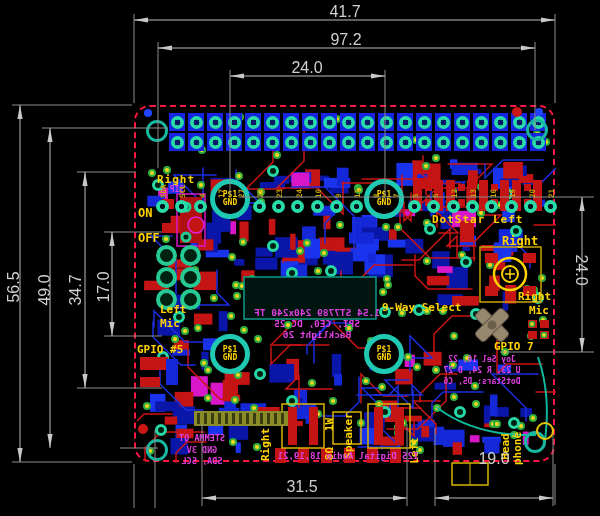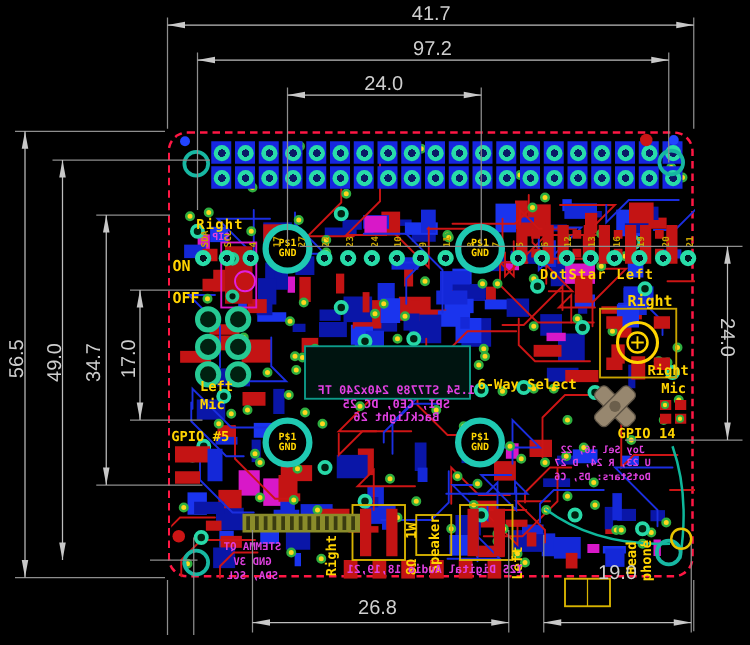--- a/index.html
+++ b/index.html
@@ -96,21 +96,21 @@
       <circle cx="539" cy="112" r="4" fill="#2244ff"></circle>
       <circle cx="143" cy="429" r="5" fill="#cc1515"></circle>
       <rect x="452" y="463" width="36" height="22" fill="#000" stroke="#d8b400" stroke-width="1.5"></rect>
       <line x1="470" y1="463" x2="470" y2="485" stroke="#d8b400"></line>
       <circle cx="545" cy="431" r="8" fill="none" stroke="#e8c400" stroke-width="2"></circle>
     </svg>
 
   <div class="dim" style="left:315px;top:3px;width:60px;">41.7</div>
   <div class="dim" style="left:316px;top:31px;width:60px;">97.2</div>
   <div class="dim" style="left:277px;top:59px;width:60px;">24.0</div>
-  <div class="dim" style="left:272px;top:478px;width:60px;">26.8</div>
+  <div class="dim" style="left:272px;top:478px;width:60px;">31.5</div>
   <div class="dim" style="left:464px;top:450px;width:60px;">19.0</div>
   <div class="dim rot-l" style="left:-16px;top:278px;width:60px;">56.5</div>
   <div class="dim rot-l" style="left:15px;top:281px;width:60px;">49.0</div>
   <div class="dim rot-l" style="left:46px;top:281px;width:60px;">34.7</div>
   <div class="dim rot-l" style="left:74px;top:278px;width:60px;">17.0</div>
   <div class="dim rot-r" style="left:551px;top:261px;width:60px;">24.0</div>
 
   <div id="board">
     <svg id="btex">
         <clipPath id="bc">
@@ -593,22 +593,22 @@
     <div class="silk" style="left:21px;top:66px;letter-spacing:1px;">Right</div>
     <div class="silk" style="left:2px;top:99px;font-size:12px;">ON</div>
     <div class="silk" style="left:2px;top:124px;font-size:12px;">OFF</div>
     <div class="silk" style="left:24px;top:196px;">Left</div>
     <div class="silk" style="left:24px;top:210px;">Mic</div>
     <div class="silk" style="left:1px;top:236px;">GPIO #5</div>
     <div class="silk" style="left:296px;top:106px;letter-spacing:1px;">DotStar Left</div>
     <div class="silk" style="left:366px;top:127px;font-size:12px;">Right</div>
     <div class="silk" style="left:382px;top:183px;">Right</div>
     <div class="silk" style="left:393px;top:197px;">Mic</div>
-    <div class="silk" style="left:246px;top:194px;">6-Way Select</div>
-    <div class="silk" style="left:358px;top:233px;">GPIO 14</div>
+    <div class="silk" style="left:246px;top:194px;">9-Way Select</div>
+    <div class="silk" style="left:358px;top:233px;">GPIO 7</div>
     <div class="silk rsilk" style="left:109px;top:331px;width:40px;">Right</div>
     <div class="silk rsilk" style="left:183px;top:311px;width:20px;">1W</div>
     <div class="silk rsilk" style="left:183px;top:340px;width:20px;">8Ω</div>
     <div class="silk rsilk" style="left:185px;top:322px;width:54px;">Speaker</div>
     <div class="silk rsilk" style="left:263px;top:337px;width:30px;">Left</div>
     <div class="silk rsilk" style="left:352px;top:333px;width:34px;">Head</div>
     <div class="silk rsilk" style="left:361px;top:335px;width:40px;">phone</div>
 
     <div class="msilk" style="left:96px;top:200px;width:170px;">1.54 ST7789 240x240 TF</div>
     <div class="msilk" style="left:96px;top:211px;width:170px;">SPI, CE0, DC 25</div>

